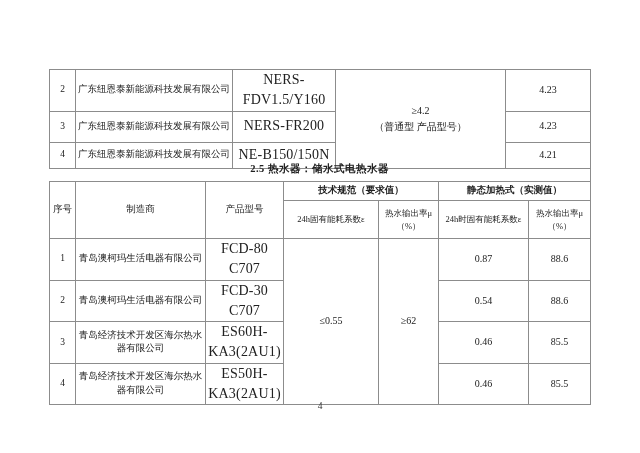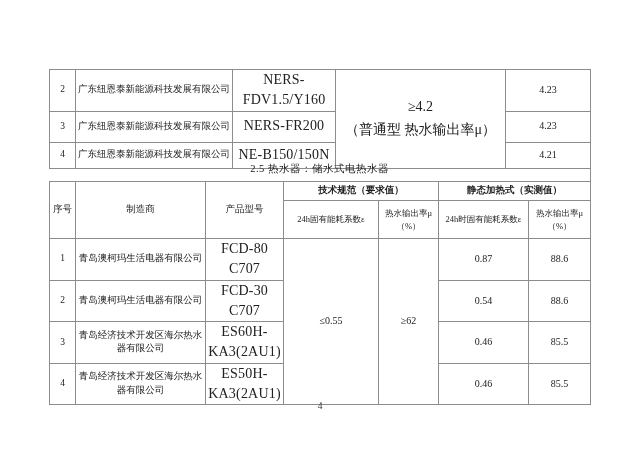--- a/index.html
+++ b/index.html
@@ -32,26 +32,26 @@
   .num{font-size:10px;text-align:center;}
   .model{font-size:14px;letter-spacing:0.2px;}
   .subhead{font-size:8.5px;white-space:pre-line;line-height:1.5;}
   .grouphead{font-size:9.5px;font-weight:bold;}
   .section-title{
     position:absolute;
     left:49px;top:157px;
     width:541px;height:24px;
     line-height:24px;
     text-align:center;
-    font-weight:normal;
+    font-weight:bold;
     font-size:10.5px;
     border-right:1px solid #8c8c8c;
     letter-spacing:0.5px;
   }
-  .spec-cell div{line-height:1.6;font-size:14px;}
+  .spec-cell div{line-height:1.6;font-size:10px;}
   .page-number{
     position:absolute;
     left:0;top:401px;
     width:640px;
     text-align:center;
     font-size:9.5px;
     color:#333;
   }
 </style>
 </head>
@@ -67,21 +67,21 @@
       <col style="width:170px">
         <col style="width:85px">
     </colgroup>
     <tbody>
         <tr style="height:31px">
       <td>2</td>
       <td>广东纽恩泰新能源科技发展有限公司</td>
       <td class="model">NERS-FDV1.5/Y160</td>
       <td rowspan="3" class="spec-cell">
         <div>≥4.2</div>
-        <div>（普通型 热水输出率μ）</div>
+        <div>（普通型 产品型号）</div>
       </td>
       <td class="num">4.23</td>
     </tr>
     <tr style="height:31px">
       <td>3</td>
       <td>广东纽恩泰新能源科技发展有限公司</td>
       <td class="model">NERS-FR200</td>
       <td class="num">4.23</td>
     </tr>
     <tr style="height:26px">

